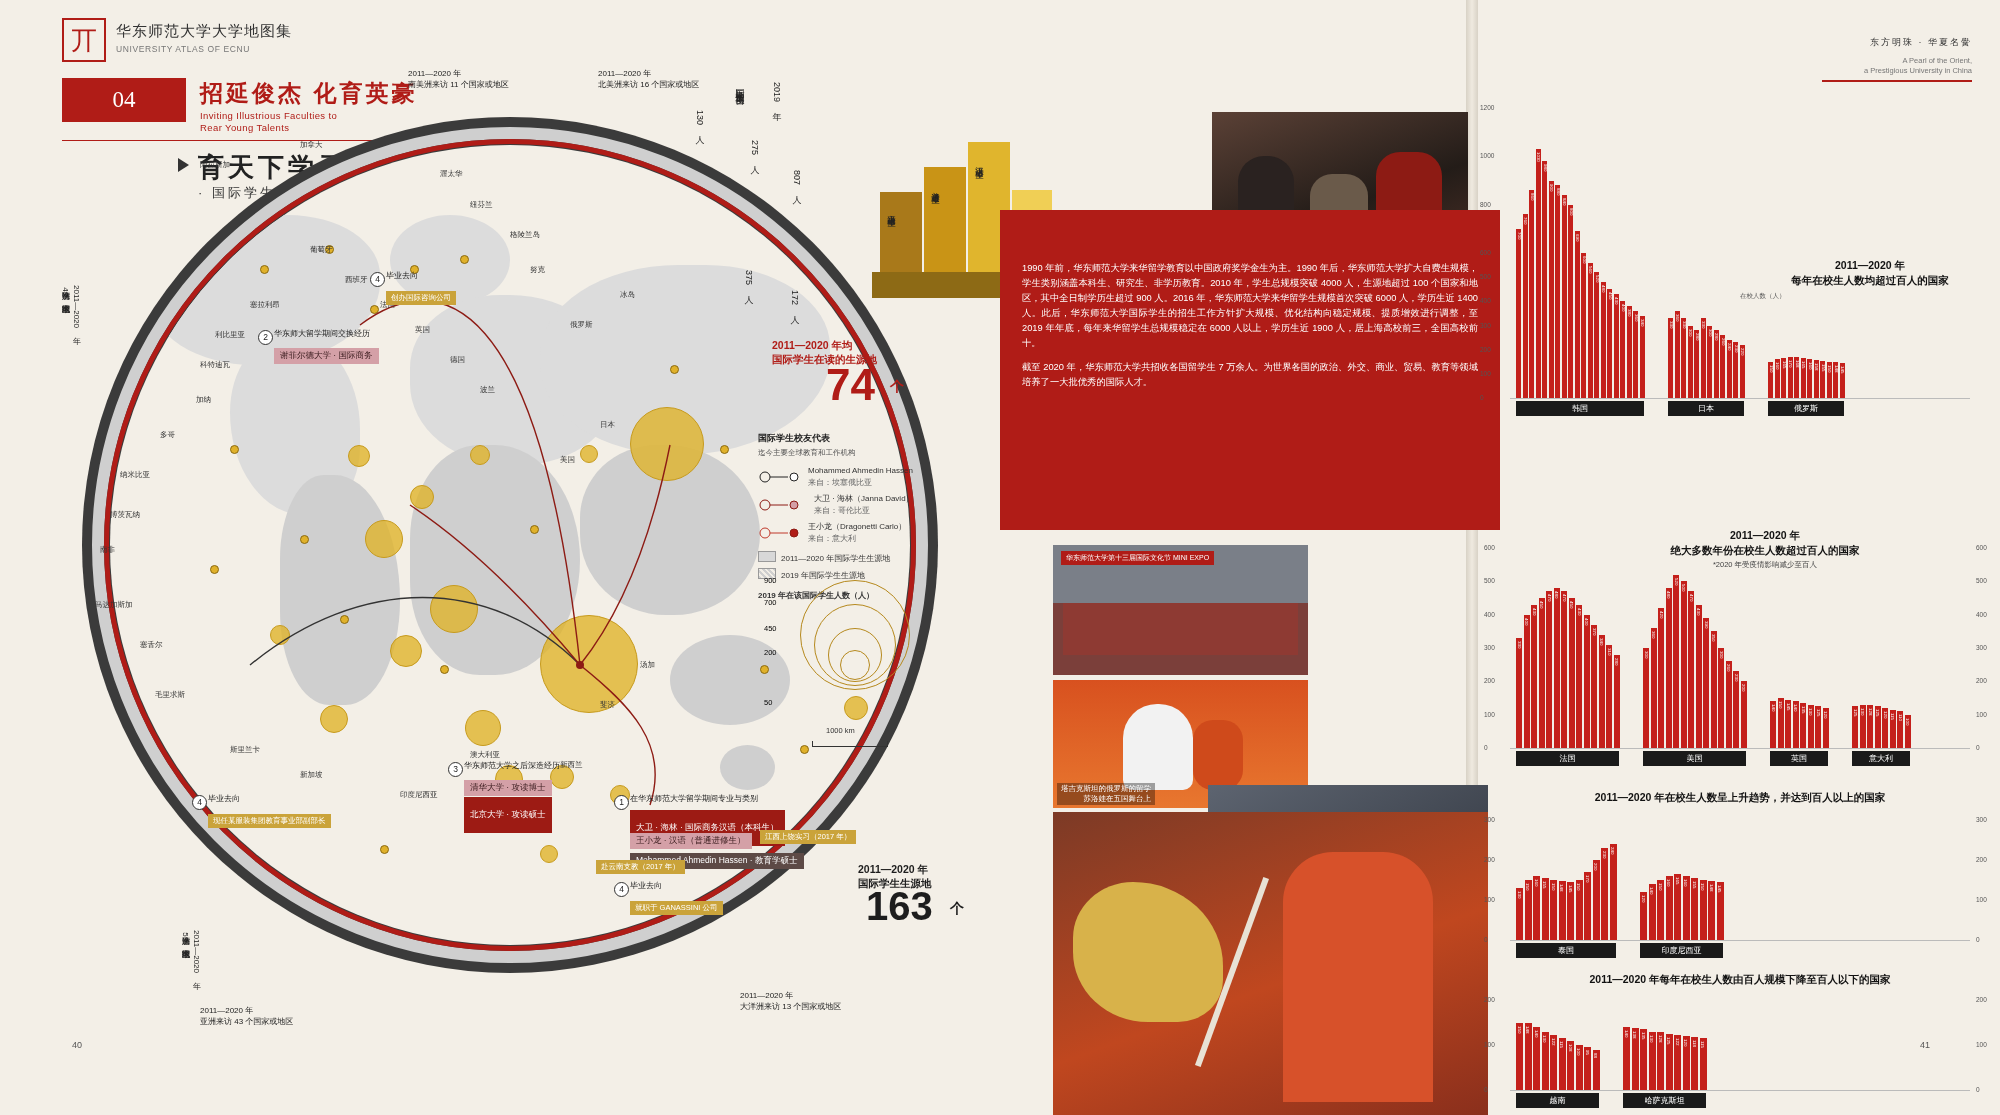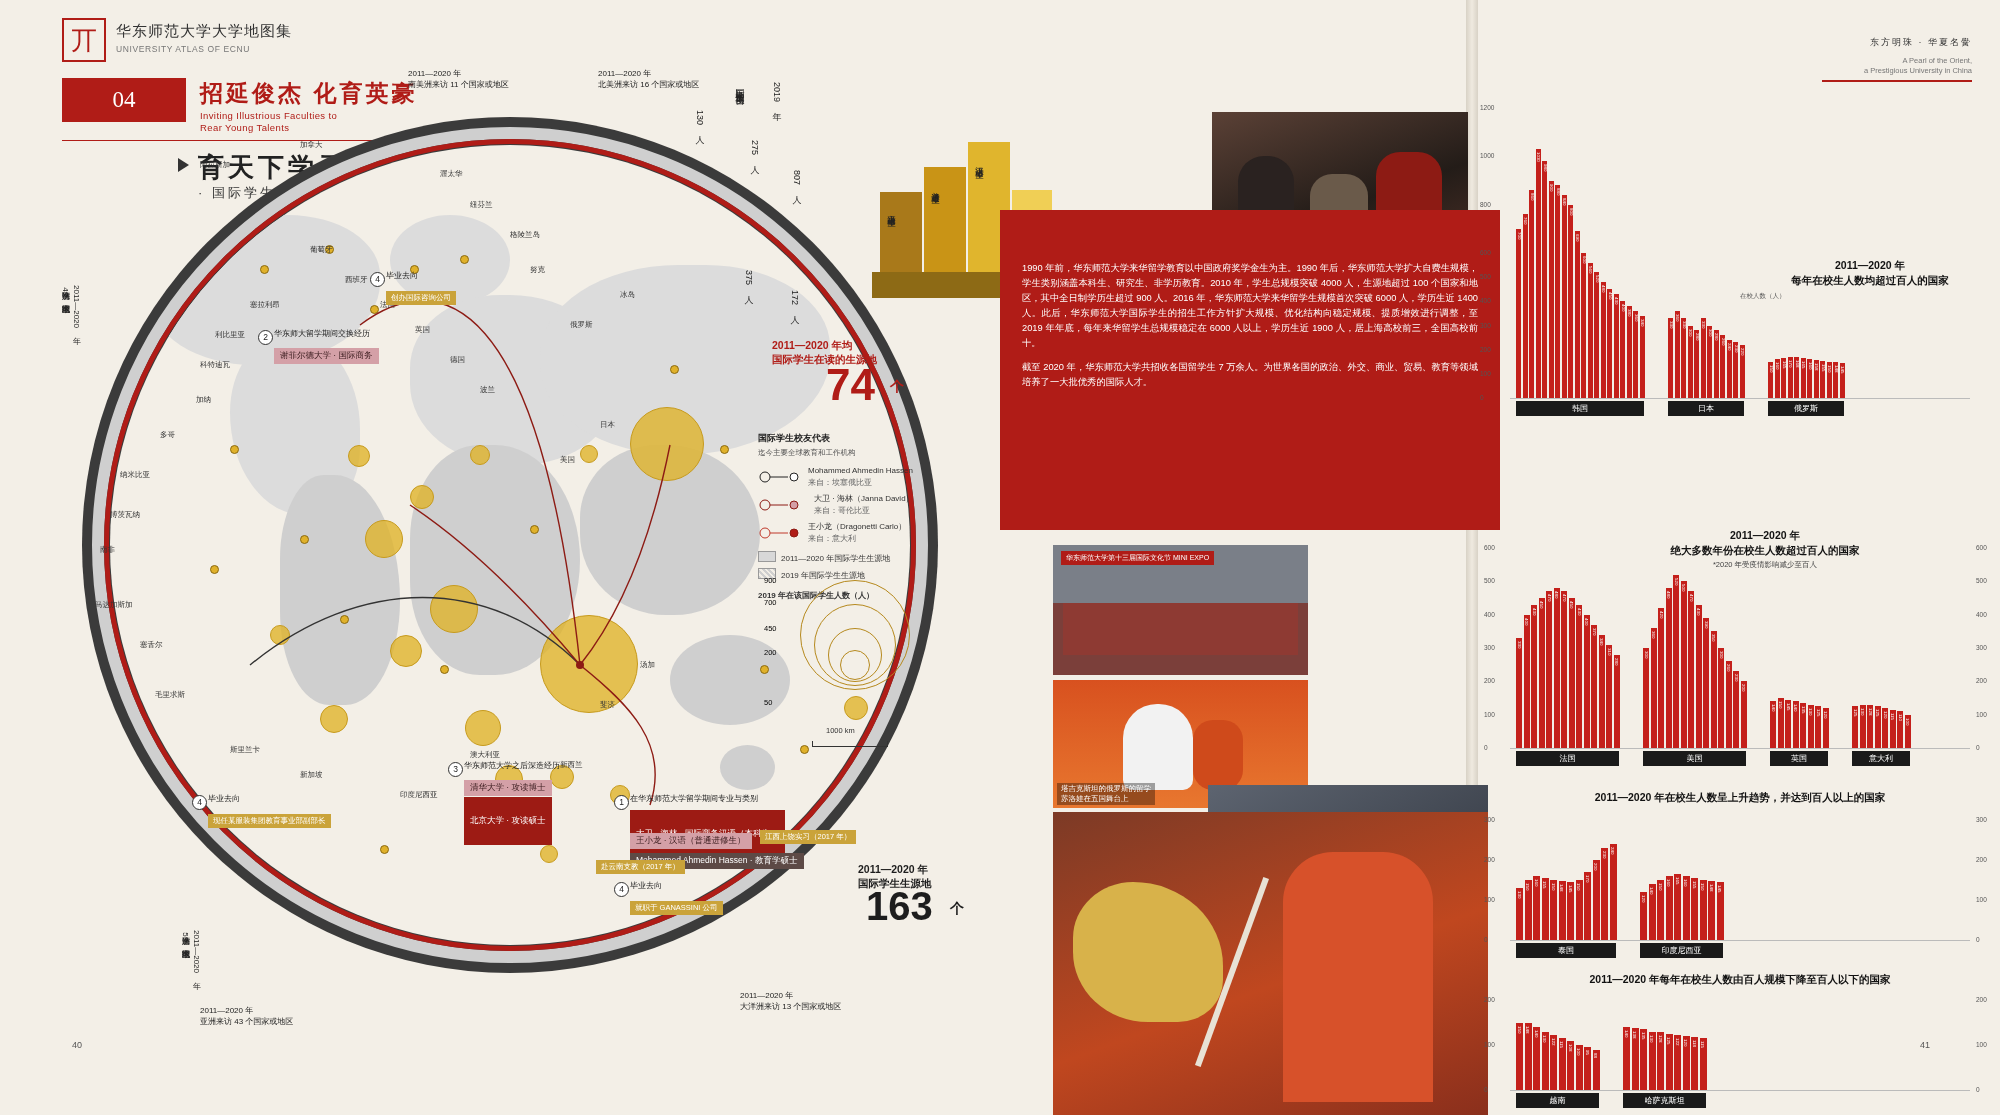--- a/index.html
+++ b/index.html
@@ -25,21 +25,21 @@
   .globe-band{position:absolute;left:32px;top:32px;width:836px;height:836px;border-radius:50%;border:12px solid #cfcfcf;box-sizing:border-box;}
   .globe-red{position:absolute;left:44px;top:44px;width:812px;height:812px;border-radius:50%;border:5px solid #b01c17;box-sizing:border-box;}
   .globe-inner{position:absolute;left:50px;top:50px;width:800px;height:800px;border-radius:50%;background:#f3efe7;overflow:hidden;}
   .land{position:absolute;background:#cfcfcf;border-radius:40% 55% 45% 60%;}
   .land.h{background:#dcdcdc;}
   .bubble{position:absolute;border-radius:50%;background:rgba(223,178,39,.78);border:1px solid #c79b1e;}
   .dot{position:absolute;width:7px;height:7px;border-radius:50%;background:#e0b12a;border:1px solid #8a6a12;}
   .mlabel{position:absolute;font-size:7.5px;color:#333;white-space:nowrap;}
   
   .cal{position:absolute;font-size:8px;color:#222;line-height:11px;}
-  .tag-red{display:inline-block;background:#9d1b14;color:#fff;font-size:8.5px;padding:18px 6px;margin:1px 0;}
+  .tag-red{display:inline-block;background:#9d1b14;color:#fff;font-size:8.5px;padding:12px 6px;margin:1px 0;}
   .tag-pink{display:inline-block;background:#d4a0a7;color:#3a1c1e;font-size:8.5px;padding:2px 6px;margin:1px 0;}
   .tag-dark{display:inline-block;background:#5d4a46;color:#fff;font-size:8.5px;padding:2px 6px;margin:1px 0;}
   .tag-gold{display:inline-block;background:#caa33a;color:#fff;font-size:7.5px;padding:2px 5px;margin:1px 0;}
   .num-circ{position:absolute;width:13px;height:13px;border-radius:50%;background:#fff;border:1.4px solid #333;font-size:8.5px;line-height:12px;text-align:center;color:#222;}
   
   .legend{position:absolute;left:758px;top:432px;width:186px;font-size:8px;color:#333;line-height:12px;}
   .lg-t{font-size:9px;font-weight:bold;color:#222;margin-bottom:3px;}
   .swatch{display:inline-block;width:16px;height:9px;border:1px solid #999;vertical-align:-1px;margin-right:5px;}
   .ring{position:absolute;border:1px solid #b6891d;border-radius:50%;}
   .scalebar{position:absolute;left:812px;top:741px;width:74px;height:5px;border:1px solid #333;border-top:none;}
@@ -355,21 +355,21 @@
 
   <div class="photo" style="left:1053px;top:545px;width:255px;height:130px;background:linear-gradient(180deg,#6b6f78 0 45%,#7b3f3a 45% 100%);">
     <div style="position:absolute;left:0;top:0;right:0;height:58px;background:#7a7f88;"></div>
     <div style="position:absolute;left:10px;top:58px;right:10px;height:52px;background:#8e3a33;"></div>
     <div style="position:absolute;left:8px;top:6px;font-size:7px;color:#fff;background:#b01c17;padding:2px 5px;">华东师范大学第十三届国际文化节 MINI EXPO</div>
   </div>
 
   <div class="photo" style="left:1053px;top:680px;width:255px;height:128px;background:linear-gradient(180deg,#d8511f,#e8772f);">
     <div style="position:absolute;left:70px;top:24px;width:70px;height:86px;background:#f2f2f2;border-radius:34px 34px 10px 10px;"></div>
     <div style="position:absolute;left:140px;top:40px;width:50px;height:70px;background:#cf4a1b;border-radius:20px;"></div>
-    <div class="cap" style="white-space:pre-line;">塔吉克斯坦的俄罗斯的留学
+    <div class="cap" style="white-space:pre-line;text-align:right;">塔吉克斯坦的俄罗斯的留学
 苏洛娃在五国舞台上</div>
   </div>
 
   <div class="photo" style="left:1208px;top:785px;width:280px;height:150px;background:linear-gradient(150deg,#5d6470,#2e333c);">
     <div style="position:absolute;left:150px;top:34px;width:86px;height:116px;background:#1d2026;border-radius:30px 30px 0 0;"></div>
     <div style="position:absolute;left:24px;top:66px;width:100px;height:56px;background:#8b9099;"></div>
     <div class="cap" style="white-space:pre-line;">发现中国国家教育硕士项目硕士
 与导师一起展开论文题讨论</div>
   </div>
 

